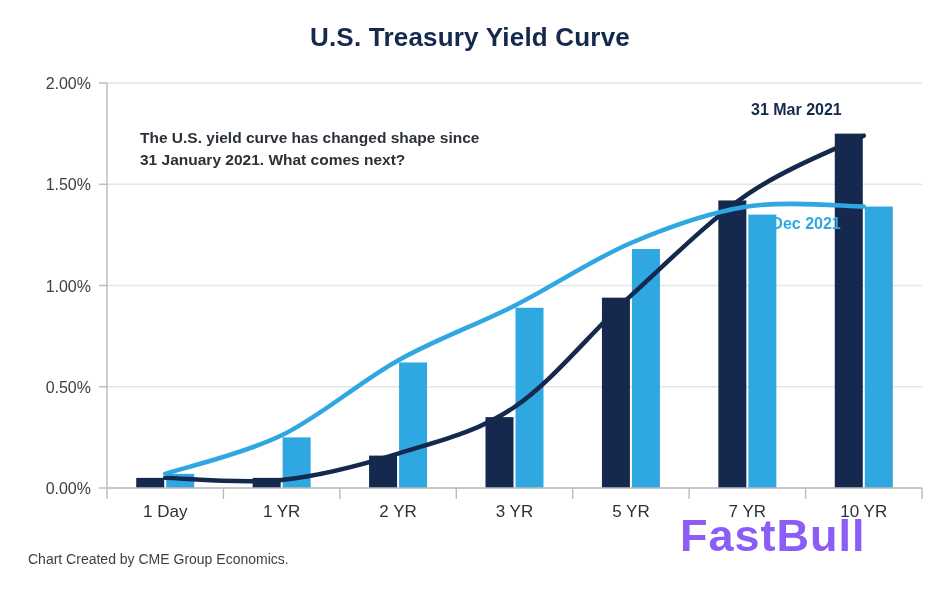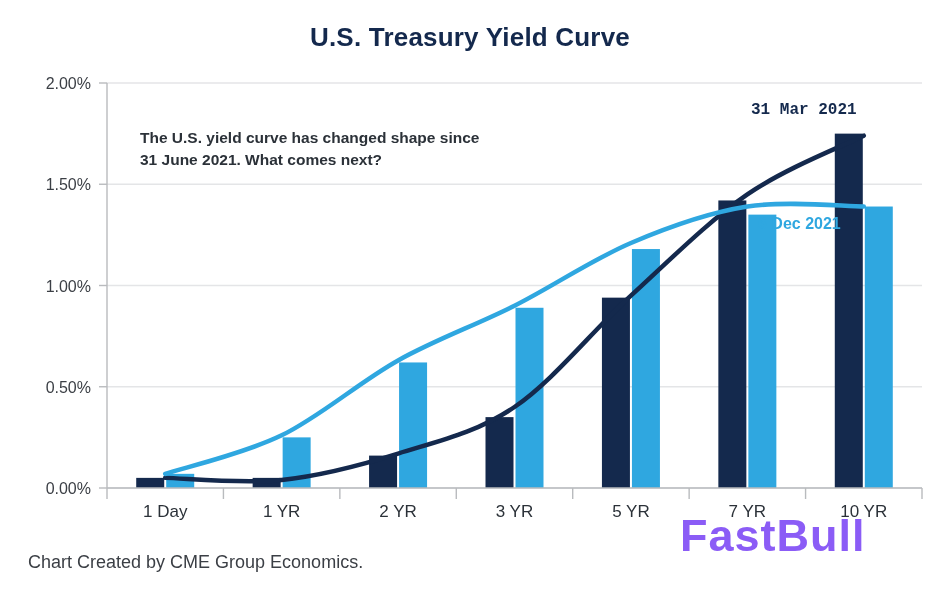--- a/index.html
+++ b/index.html
@@ -59,33 +59,32 @@
   .series-label {
     position: absolute;
     font-size: 16px;
     font-weight: bold;
     white-space: nowrap;
   }
   #label-navy {
     left: 751px;
     top: 101px;
     color: #14294d;
-    font-family: Liberation Mono, monospace;
   }
   #label-blue {
     left: 748px;
     top: 215px;
     color: #2fa7e0;
     margin-left: 10px;
   }
   #footer {
     position: absolute;
     left: 28px;
     top: 548px;
-    font-size: 18px;
+    font-size: 14px;
     line-height: 1.6;
     color: #3b3f45;
   }
   #footer div { white-space: nowrap; }
   #watermark {
     position: absolute;
     left: 680px;
     top: 510px;
     font-size: 45px;
     font-weight: bold;
@@ -95,21 +94,21 @@
     pointer-events: none;
   }
 </style>
 </head>
 <body>
 
 <div id="chart-root">
 
   <div id="chart-title">U.S. Treasury Yield Curve</div>
 
-  <div id="annotation">The U.S. yield curve has changed shape since 31 June 2021. What comes next?</div>
+  <div id="annotation">The U.S. yield curve has changed shape since 31 January 2021. What comes next?</div>
 
   <svg id="plot-svg" width="940" height="600">
     <g id="gridlines">
         <line x1="107" x2="922" y1="488" y2="488" stroke="#e4e5e7" stroke-width="1.4"></line>
         <line x1="107" x2="922" y1="386.75" y2="386.75" stroke="#e4e5e7" stroke-width="1.4"></line>
         <line x1="107" x2="922" y1="285.5" y2="285.5" stroke="#e4e5e7" stroke-width="1.4"></line>
         <line x1="107" x2="922" y1="184.25" y2="184.25" stroke="#e4e5e7" stroke-width="1.4"></line>
         <line x1="107" x2="922" y1="83" y2="83" stroke="#e4e5e7" stroke-width="1.4"></line>
       </g>
     <g id="yticks">

